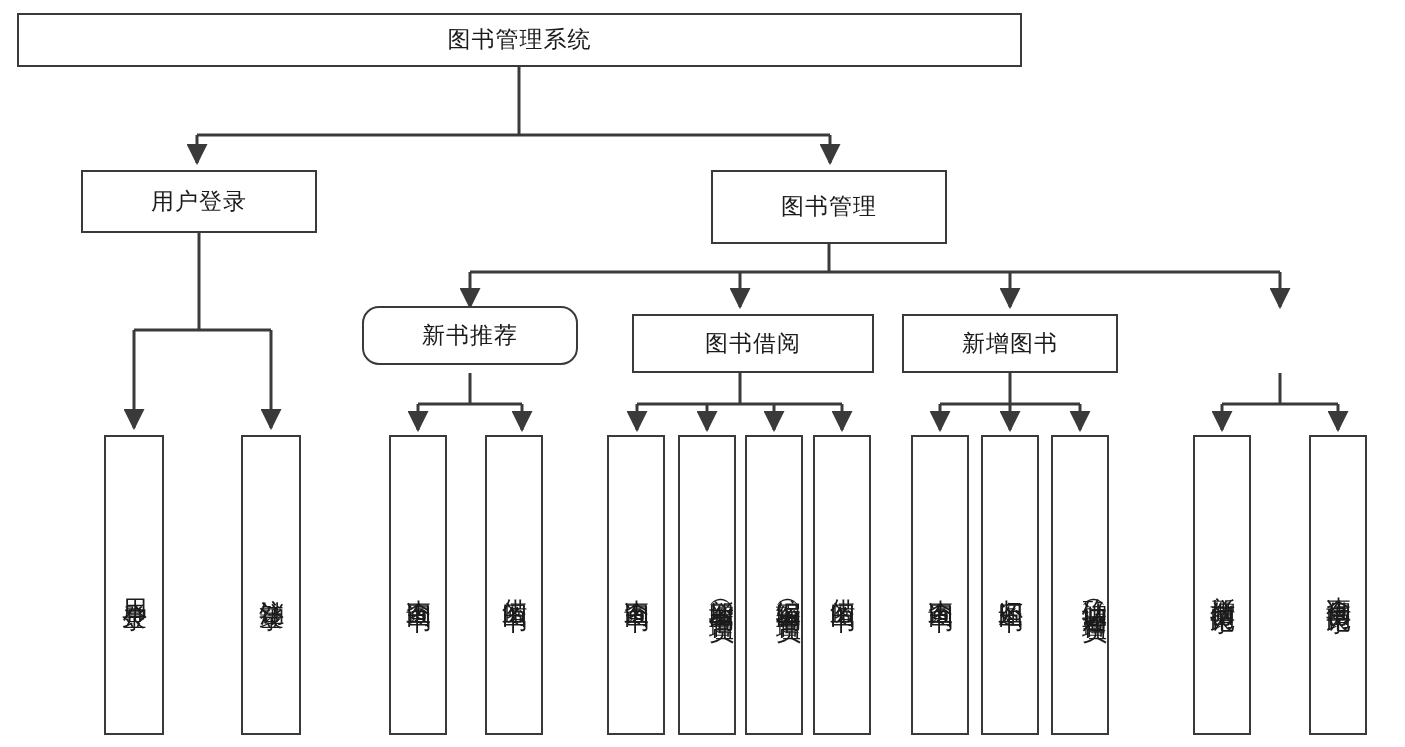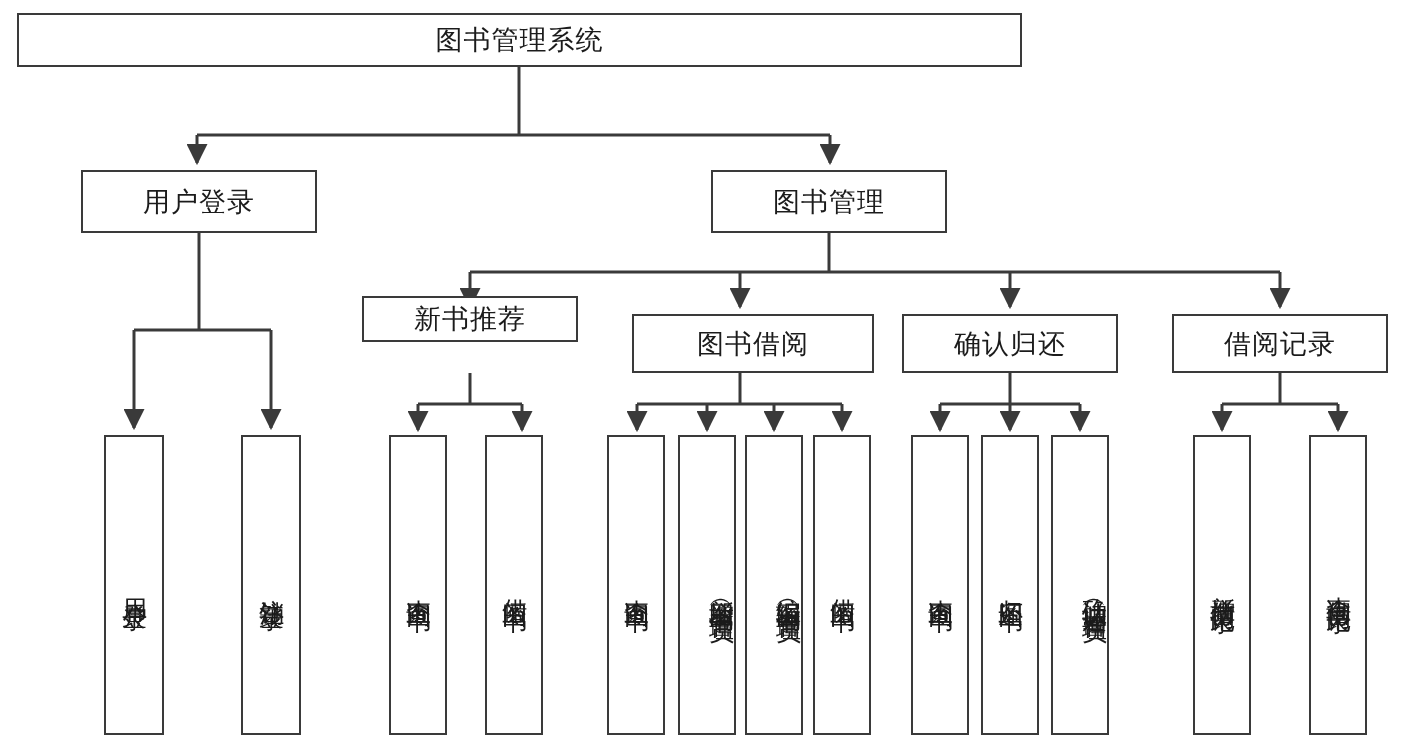--- a/index.html
+++ b/index.html
@@ -29,21 +29,21 @@
     position: absolute;
     box-sizing: border-box;
     background: #ffffff;
     border: 2.5px solid #3a3a3a;
     display: flex;
     align-items: center;
     justify-content: center;
     color: #1b1b1b;
   }
   .node.horiz {
-    font-size: 27px;
+    font-size: 23px;
     letter-spacing: 1px;
     line-height: 1.1;
     text-align: right;
   }
   .node.vert {
     writing-mode: vertical-rl;
     text-orientation: upright;
     font-size: 25px;
     letter-spacing: 3px;
     line-height: 1.05;
@@ -126,35 +126,32 @@
     </g>
   </svg>
 
   <div class="node horiz" style="left:17px; top:13px; width:1005px; height:54px;">
     <span class="node-text">图书管理系统</span>
   </div>
 
   <div class="node horiz" style="left:81px; top:170px; width:236px; height:63px;">
     <span class="node-text">用户登录</span>
   </div>
-  <div class="node horiz" style="left:711px; top:170px; width:236px; height:63px;">
+  <div class="node horiz" style="left:711px; top:170px; width:236px; height:74px;">
     <span class="node-text">图书管理</span>
   </div>
 
-  <div class="node horiz" style="left:362px; top:296px; width:216px; height:46px;">
+  <div class="node horiz" style="left:362px; top:306px; width:216px; height:59px;border-radius:17px;">
     <span class="node-text">新书推荐</span>
   </div>
   <div class="node horiz" style="left:632px; top:314px; width:242px; height:59px;">
     <span class="node-text">图书借阅</span>
   </div>
   <div class="node horiz" style="left:902px; top:314px; width:216px; height:59px;">
-    <span class="node-text">确认归还</span>
-  </div>
-  <div class="node horiz" style="left:1172px; top:314px; width:216px; height:59px;">
-    <span class="node-text">借阅记录</span>
+    <span class="node-text">新增图书</span>
   </div>
 
   <div class="node vert centered" style="left:104px; top:435px; width:60px; height:300px;">
     <span class="node-text">用户登录</span>
   </div>
   <div class="node vert centered" style="left:241px; top:435px; width:60px; height:300px;">
     <span class="node-text">注销登录</span>
   </div>
 
   <div class="node vert centered" style="left:389px; top:435px; width:58px; height:300px;">

